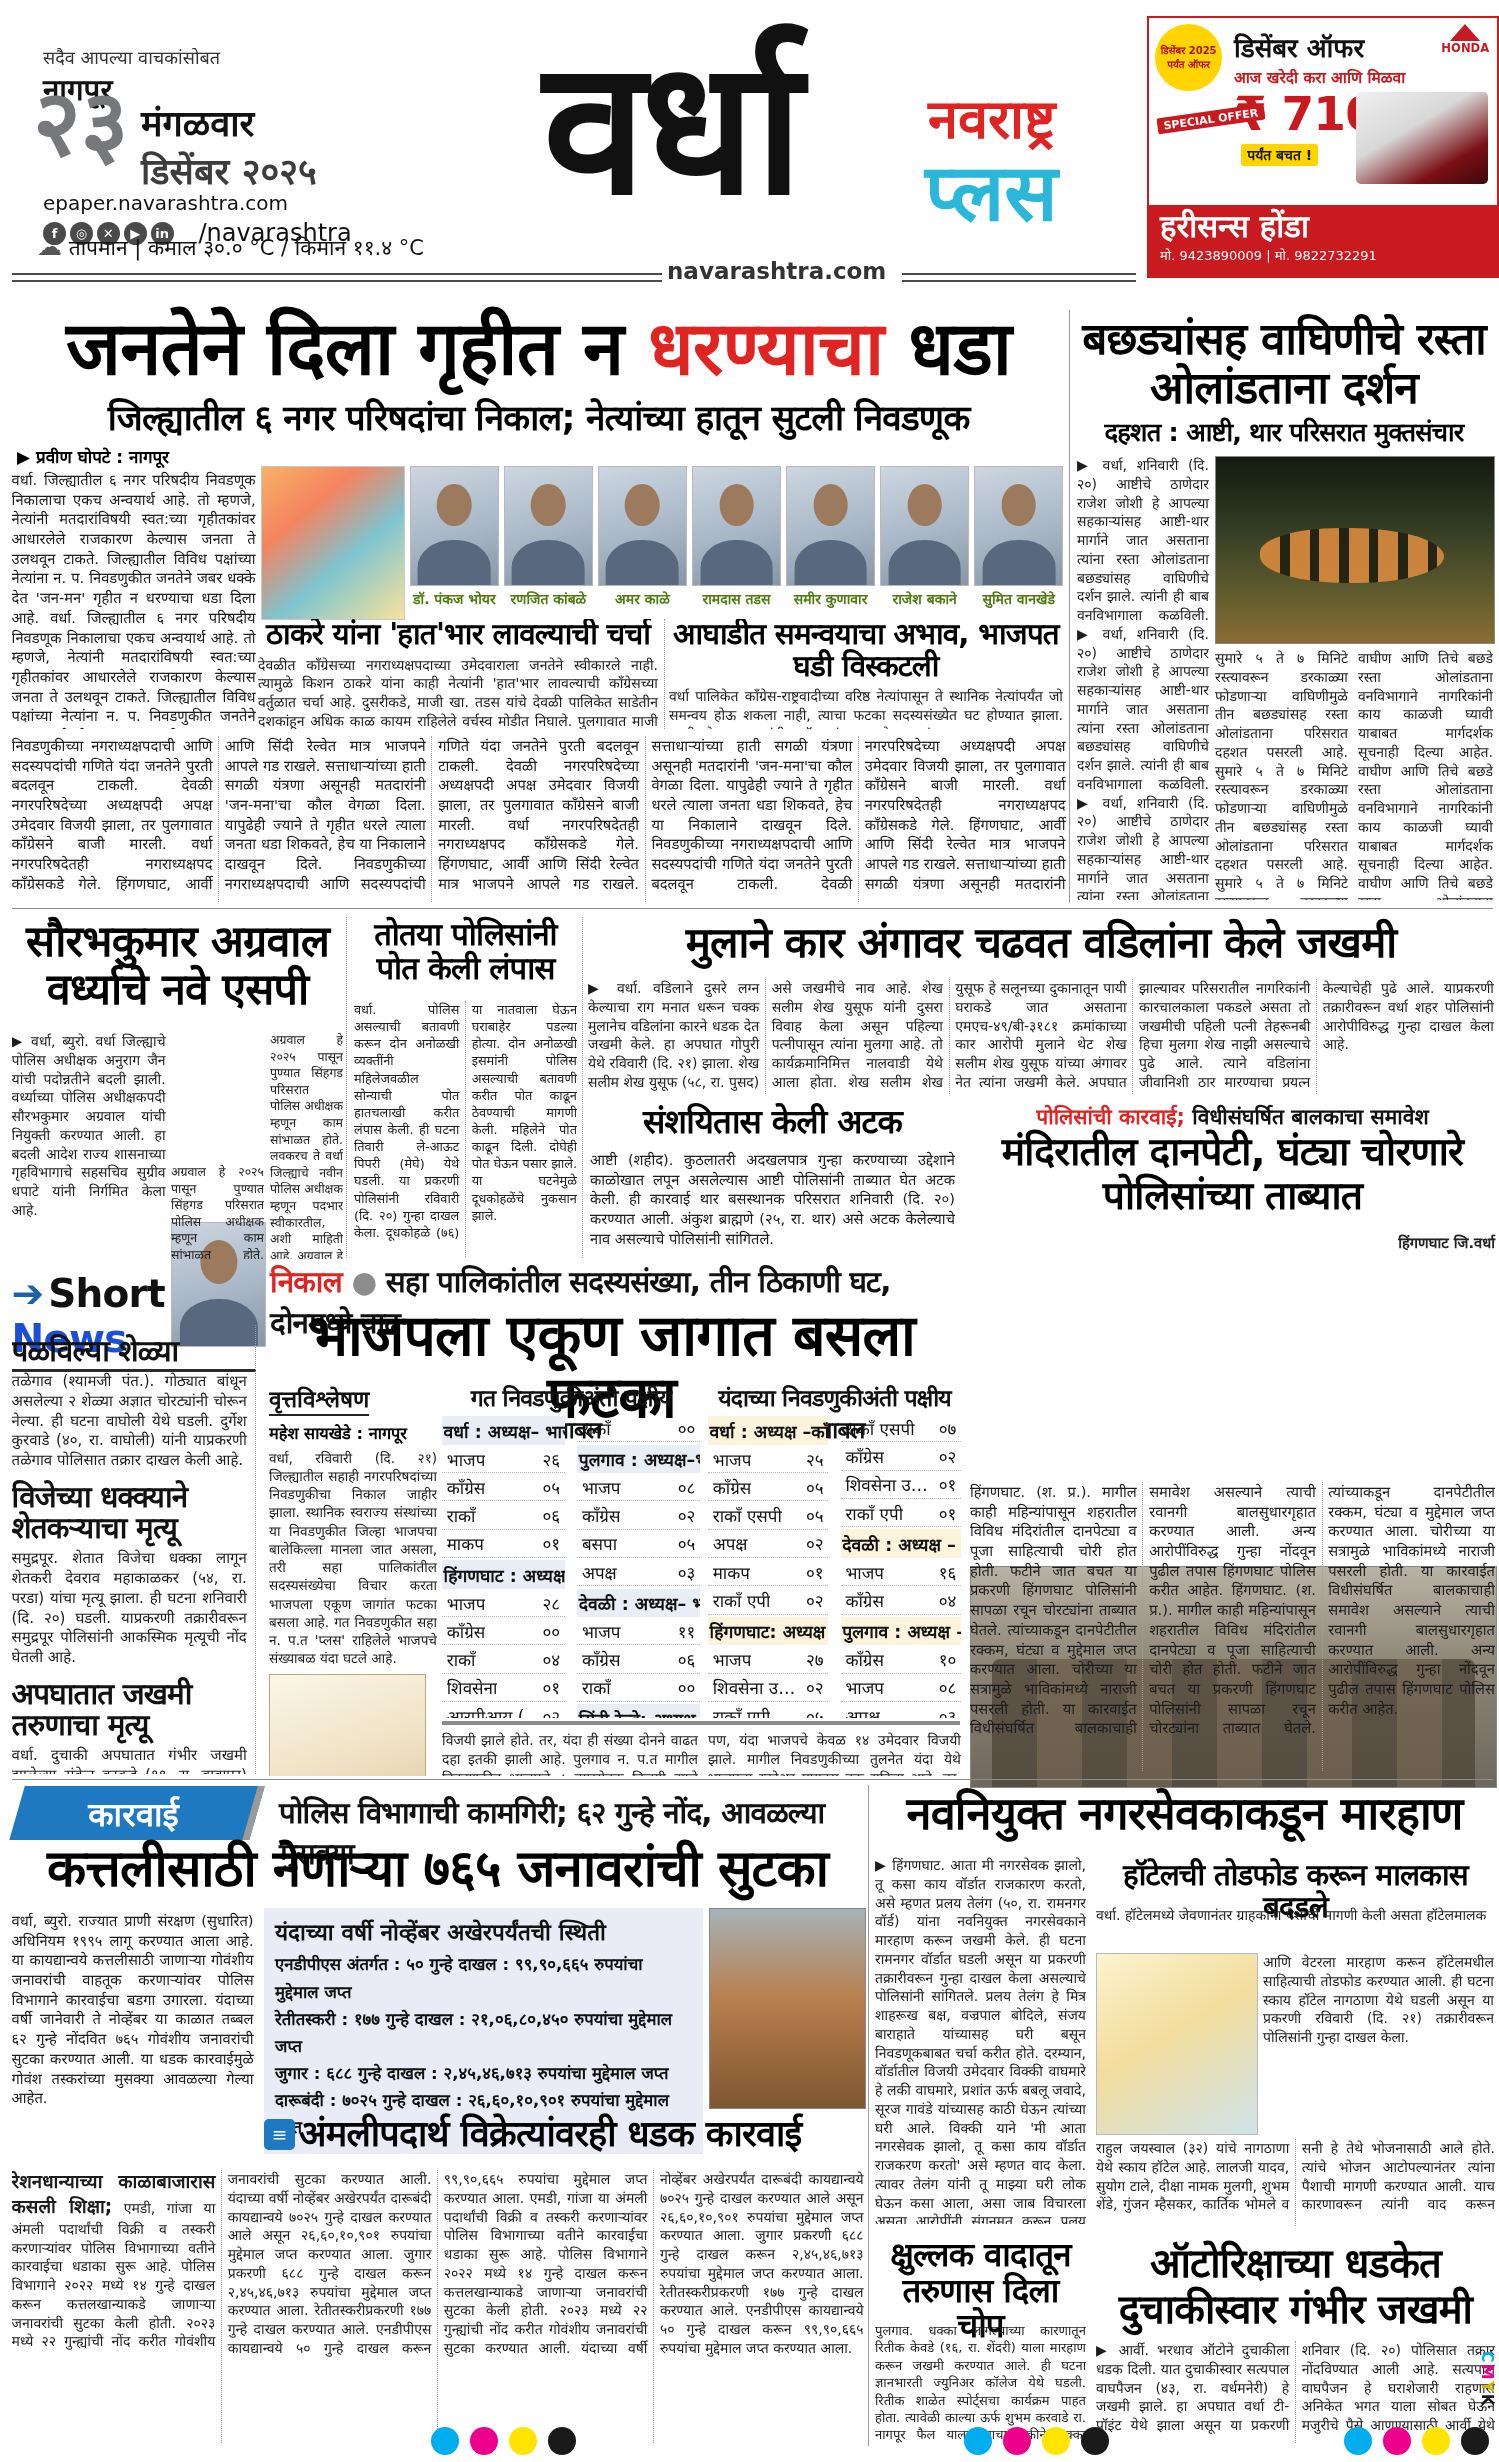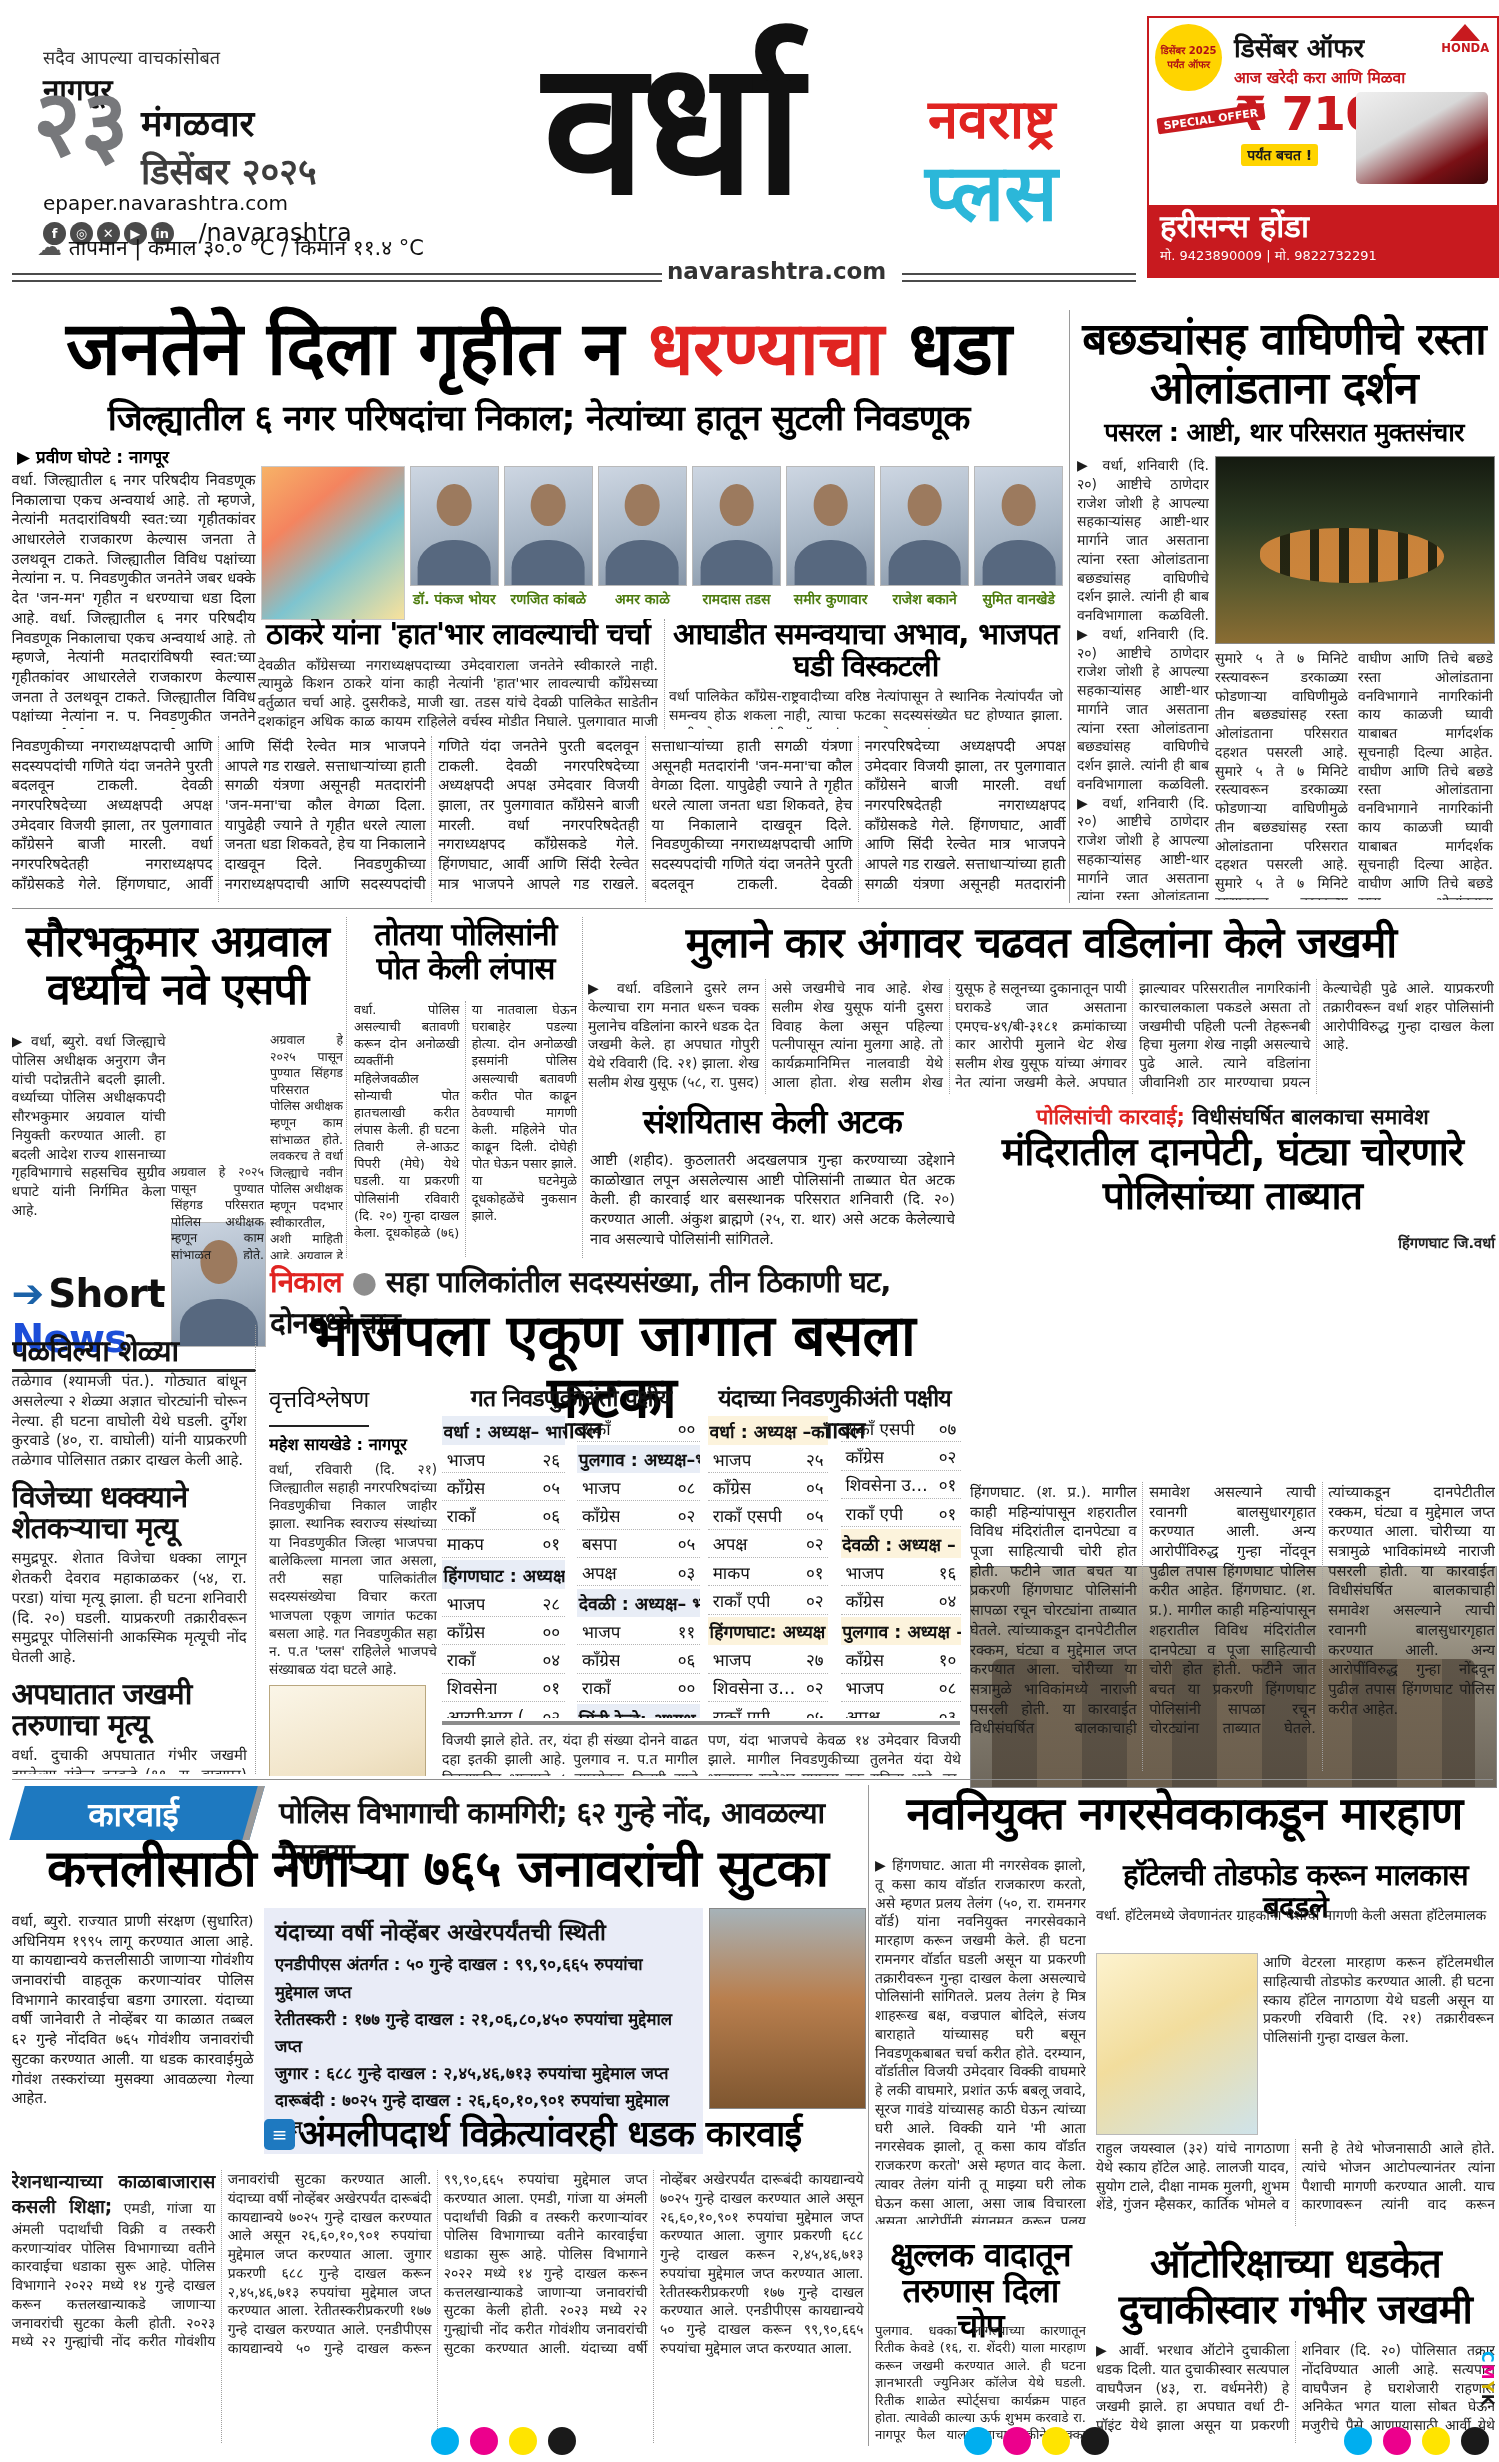--- a/index.html
+++ b/index.html
@@ -147,21 +147,21 @@
   </div>
   <div class="abs" style="left:669px;top:619px;width:394px;height:110px;overflow:hidden">
     <div class="hl" style="font-size:29.5px;margin-bottom:4.7px">आघाडीत समन्वयाचा अभाव, भाजपत घडी विस्कटली</div>
     <div class="body-txt" style="font-size:14px">वर्धा पालिकेत काँग्रेस-राष्ट्रवादीच्या वरिष्ठ नेत्यांपासून ते स्थानिक नेत्यांपर्यंत जो समन्वय होऊ शकला नाही, त्याचा फटका सदस्यसंख्येत घट होण्यात झाला. दुसरीकडे, पालकमंत्री डॉ. पंकज भोयर यांना आपल्या गृहशहरात नगराध्यक्षपदाची घडी नीट बसविता आली नाही. 'व्होट'कट धोरण अंमलात आणूनही अपयश पदरी पडले.</div>
   </div>
   <div class="abs body-txt cols" style="left:11.6px;top:736px;width:1054px;height:166px;column-count:5">निवडणुकीच्या नगराध्यक्षपदाची आणि सदस्यपदांची गणिते यंदा जनतेने पुरती बदलवून टाकली. देवळी नगरपरिषदेच्या अध्यक्षपदी अपक्ष उमेदवार विजयी झाला, तर पुलगावात काँग्रेसने बाजी मारली. वर्धा नगरपरिषदेतही नगराध्यक्षपद काँग्रेसकडे गेले. हिंगणघाट, आर्वी आणि सिंदी रेल्वेत मात्र भाजपने आपले गड राखले. सत्ताधाऱ्यांच्या हाती सगळी यंत्रणा असूनही मतदारांनी 'जन-मना'चा कौल वेगळा दिला. यापुढेही ज्याने ते गृहीत धरले त्याला जनता धडा शिकवते, हेच या निकालाने दाखवून दिले. निवडणुकीच्या नगराध्यक्षपदाची आणि सदस्यपदांची गणिते यंदा जनतेने पुरती बदलवून टाकली. देवळी नगरपरिषदेच्या अध्यक्षपदी अपक्ष उमेदवार विजयी झाला, तर पुलगावात काँग्रेसने बाजी मारली. वर्धा नगरपरिषदेतही नगराध्यक्षपद काँग्रेसकडे गेले. हिंगणघाट, आर्वी आणि सिंदी रेल्वेत मात्र भाजपने आपले गड राखले. सत्ताधाऱ्यांच्या हाती सगळी यंत्रणा असूनही मतदारांनी 'जन-मना'चा कौल वेगळा दिला. यापुढेही ज्याने ते गृहीत धरले त्याला जनता धडा शिकवते, हेच या निकालाने दाखवून दिले. निवडणुकीच्या नगराध्यक्षपदाची आणि सदस्यपदांची गणिते यंदा जनतेने पुरती बदलवून टाकली. देवळी नगरपरिषदेच्या अध्यक्षपदी अपक्ष उमेदवार विजयी झाला, तर पुलगावात काँग्रेसने बाजी मारली. वर्धा नगरपरिषदेतही नगराध्यक्षपद काँग्रेसकडे गेले. हिंगणघाट, आर्वी आणि सिंदी रेल्वेत मात्र भाजपने आपले गड राखले. सत्ताधाऱ्यांच्या हाती सगळी यंत्रणा असूनही मतदारांनी 'जन-मना'चा कौल वेगळा दिला. यापुढेही ज्याने ते गृहीत धरले त्याला जनता धडा शिकवते, हेच या निकालाने दाखवून दिले.</div>
 
   <div class="abs vline" style="left:1069px;top:310px;height:593px"></div>
 
   <div class="abs hl" style="left:1077px;top:314px;width:414px;font-size:44px;line-height:1.12">बछड्यांसह वाघिणीचे रस्ता ओलांडताना दर्शन</div>
-  <div class="abs hl" style="left:1077px;top:419px;width:414px;font-size:25.6px">पसरल : आष्टी, थार परिसरात मुक्तसंचार</div>
+  <div class="abs hl" style="left:1077px;top:419px;width:414px;font-size:25.6px">दहशत : आष्टी, थार परिसरात मुक्तसंचार</div>
   <div class="abs body-txt" style="left:1077px;top:456px;width:132px;height:444px;font-size:14px">▶ वर्धा, शनिवारी (दि. २०) आष्टीचे ठाणेदार राजेश जोशी हे आपल्या सहकाऱ्यांसह आष्टी-थार मार्गाने जात असताना त्यांना रस्ता ओलांडताना बछड्यांसह वाघिणीचे दर्शन झाले. त्यांनी ही बाब वनविभागाला कळविली. ▶ वर्धा, शनिवारी (दि. २०) आष्टीचे ठाणेदार राजेश जोशी हे आपल्या सहकाऱ्यांसह आष्टी-थार मार्गाने जात असताना त्यांना रस्ता ओलांडताना बछड्यांसह वाघिणीचे दर्शन झाले. त्यांनी ही बाब वनविभागाला कळविली. ▶ वर्धा, शनिवारी (दि. २०) आष्टीचे ठाणेदार राजेश जोशी हे आपल्या सहकाऱ्यांसह आष्टी-थार मार्गाने जात असताना त्यांना रस्ता ओलांडताना बछड्यांसह वाघिणीचे दर्शन झाले. त्यांनी ही बाब वनविभागाला कळविली.</div>
   <div class="abs tiger-img" style="left:1215px;top:456px;width:278px;height:186px"></div>
   <div class="abs body-txt" style="left:1215px;top:649px;width:133px;height:251px;font-size:14px">सुमारे ५ ते ७ मिनिटे रस्त्यावरून डरकाळ्या फोडणाऱ्या वाघिणीमुळे तीन बछड्यांसह रस्ता ओलांडताना परिसरात दहशत पसरली आहे. सुमारे ५ ते ७ मिनिटे रस्त्यावरून डरकाळ्या फोडणाऱ्या वाघिणीमुळे तीन बछड्यांसह रस्ता ओलांडताना परिसरात दहशत पसरली आहे. सुमारे ५ ते ७ मिनिटे रस्त्यावरून डरकाळ्या फोडणाऱ्या वाघिणीमुळे तीन बछड्यांसह रस्ता ओलांडताना परिसरात दहशत पसरली आहे. सुमारे ५ ते ७ मिनिटे रस्त्यावरून डरकाळ्या फोडणाऱ्या वाघिणीमुळे तीन बछड्यांसह रस्ता ओलांडताना परिसरात दहशत पसरली आहे.</div>
   <div class="abs body-txt" style="left:1358px;top:649px;width:135px;height:251px;font-size:14px">वाघीण आणि तिचे बछडे रस्ता ओलांडताना वनविभागाने नागरिकांनी काय काळजी घ्यावी याबाबत मार्गदर्शक सूचनाही दिल्या आहेत. वाघीण आणि तिचे बछडे रस्ता ओलांडताना वनविभागाने नागरिकांनी काय काळजी घ्यावी याबाबत मार्गदर्शक सूचनाही दिल्या आहेत. वाघीण आणि तिचे बछडे रस्ता ओलांडताना वनविभागाने नागरिकांनी काय काळजी घ्यावी याबाबत मार्गदर्शक सूचनाही दिल्या आहेत. वाघीण आणि तिचे बछडे रस्ता ओलांडताना वनविभागाने नागरिकांनी काय काळजी घ्यावी याबाबत मार्गदर्शक सूचनाही दिल्या आहेत.</div>
 
   <div class="abs rule-h" style="left:11.6px;top:908px;width:1481px"></div>
 
   <div class="abs hl" style="left:11.6px;top:917px;width:332px;font-size:43px;line-height:1.12">सौरभकुमार अग्रवाल वर्ध्याचे नवे एसपी</div>
   <div class="abs body-txt" style="left:11.6px;top:1032px;width:154px;height:227px;font-size:14px">▶ वर्धा, ब्युरो. वर्धा जिल्ह्याचे पोलिस अधीक्षक अनुराग जैन यांची पदोन्नतीने बदली झाली. वर्ध्याच्या पोलिस अधीक्षकपदी सौरभकुमार अग्रवाल यांची नियुक्ती करण्यात आली. हा बदली आदेश राज्य शासनाच्या गृहविभागाचे सहसचिव सुग्रीव धपाटे यांनी निर्गमित केला आहे.</div>
   <div class="abs photo-ph" style="left:171px;top:1034px;width:93px;height:123px"></div>
@@ -211,21 +211,21 @@
 </div>
 
   <div class="abs" style="left:270px;top:1260px;width:686px;font-weight:bold;font-size:29.5px;letter-spacing:-0.8px">
     <span class="red">निकाल</span>
     <span class="kick-bullet">●</span>
     <span>सहा पालिकांतील सदस्यसंख्या, तीन ठिकाणी घट, दोनमध्ये वाढ</span>
   </div>
   <div class="abs hl" style="left:264px;top:1305px;width:695px;font-size:57px">भाजपला एकूण जागात बसला फटका</div>
 
   <div class="abs" style="left:269px;top:1383px;width:168px;height:393px;overflow:hidden">
-    <div style="font-size:22.5px;font-weight:normal;border-bottom:2.3px solid #222;display:inline-block;padding-bottom:11px">वृत्तविश्लेषण</div>
+    <div style="font-size:22.5px;font-weight:bold;border-bottom:2.3px solid #222;display:inline-block;padding-bottom:0">वृत्तविश्लेषण</div>
     <div class="byline" style="margin:6.2px 0 4.7px;font-size:16.3px">महेश सायखेडे : नागपूर</div>
     <div class="body-txt" style="font-size:13.6px">वर्धा, रविवारी (दि. २१) जिल्ह्यातील सहाही नगरपरिषदांच्या निवडणुकीचा निकाल जाहीर झाला. स्थानिक स्वराज्य संस्थांच्या या निवडणुकीत जिल्हा भाजपचा बालेकिल्ला मानला जात असला, तरी सहा पालिकांतील सदस्यसंख्येचा विचार करता भाजपला एकूण जागांत फटका बसला आहे. गत निवडणुकीत सहा न. प.त 'प्लस' राहिलेले भाजपचे संख्याबळ यंदा घटले आहे.</div>
     <div class="cartoon-img" style="width:155px;height:116px;margin-top:6.2px"></div>
   </div>
 
   <div class="abs tbl-title" style="left:442px;top:1381px;width:258px">गत निवडणुकीअंती पक्षीय बलाबल</div>
   <div class="abs tcols prev" style="left:442px;top:1414px;width:258px;height:304px;overflow:hidden" id="tprev">
       <div class="tcol">
         <div class="tseg-head">वर्धा : अध्यक्ष– भाजप</div>
         <div class="trow">

